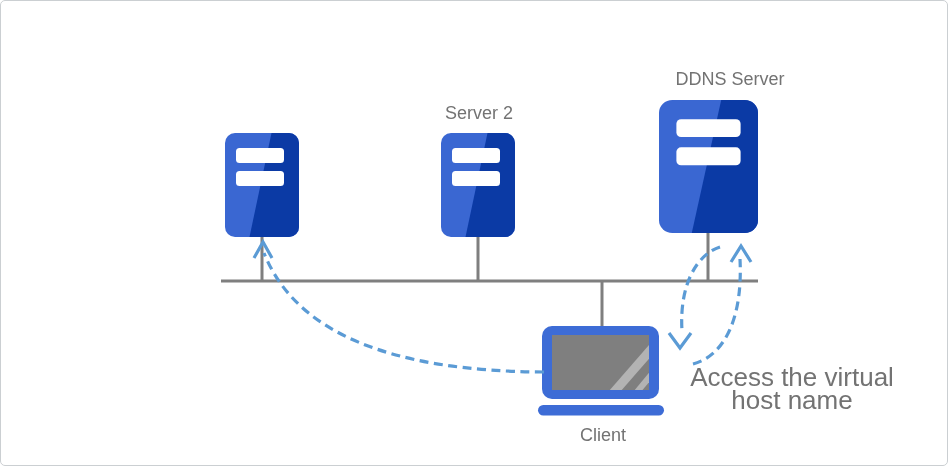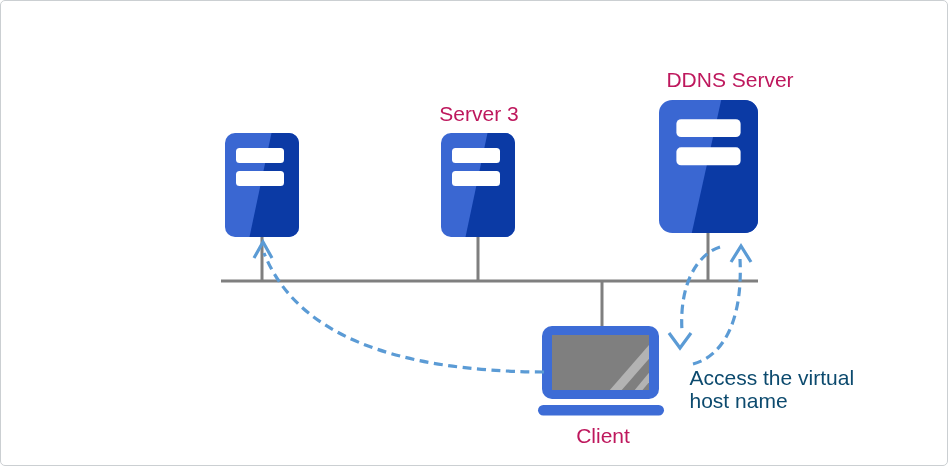--- a/index.html
+++ b/index.html
@@ -19,34 +19,34 @@
     overflow: hidden;
   }
   .diagram-svg {
     position: absolute;
     left: 0;
     top: 0;
   }
   .node-label {
     position: absolute;
     transform: translateX(-50%);
-    font-size: 21px;
+    font-size: 18px;
     line-height: 23px;
-    color: #be185d;
+    color: #737373;
     white-space: nowrap;
     text-align: center;
   }
   .annotation {
     position: absolute;
     transform: translateX(-50%);
     width: 205px;
-    font-size: 21px;
+    font-size: 26px;
     line-height: 23px;
-    color: #0c4a6e;
-    text-align: left;
+    color: #737373;
+    text-align: center;
   }
 </style>
 </head>
 <body>
 
 <div class="canvas">
 
   <svg class="diagram-svg" width="948" height="466" viewBox="0 0 948 466">
     <defs>
       <clipPath id="srvclip">
@@ -102,21 +102,21 @@
 
       <path d="M 719 246 C 697 253 678 282 681 330" stroke-dasharray="9 5.5" stroke="#5B9BD5"></path>
       <path d="M 668 332 L 679 347 L 690 332" stroke="#5B9BD5"></path>
 
       <path d="M 692 363 C 722 355 742 320 739 258" stroke-dasharray="9 5.5" stroke="#5B9BD5"></path>
       <path d="M 730 261 L 740 245 L 750 261" stroke="#5B9BD5"></path>
     </g>
   </svg>
 
 
-  <div class="node-label" style="left:478px; top:101px;">Server 3</div>
+  <div class="node-label" style="left:478px; top:101px;">Server 2</div>
 
   <div class="node-label" style="left:729px; top:67px;">DDNS Server</div>
 
   <div class="node-label" style="left:602px; top:423px;text-align:right;">Client</div>
 
   <div class="annotation" style="left:791px; top:365px;">Access the virtual host name</div>
 
 </div>
 
 </body></html>

